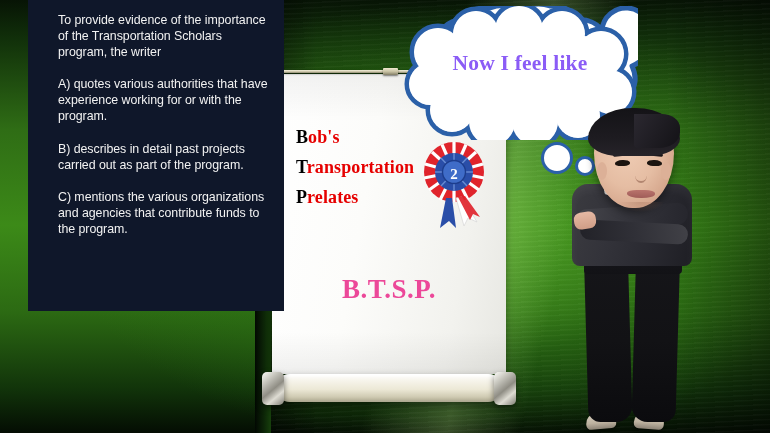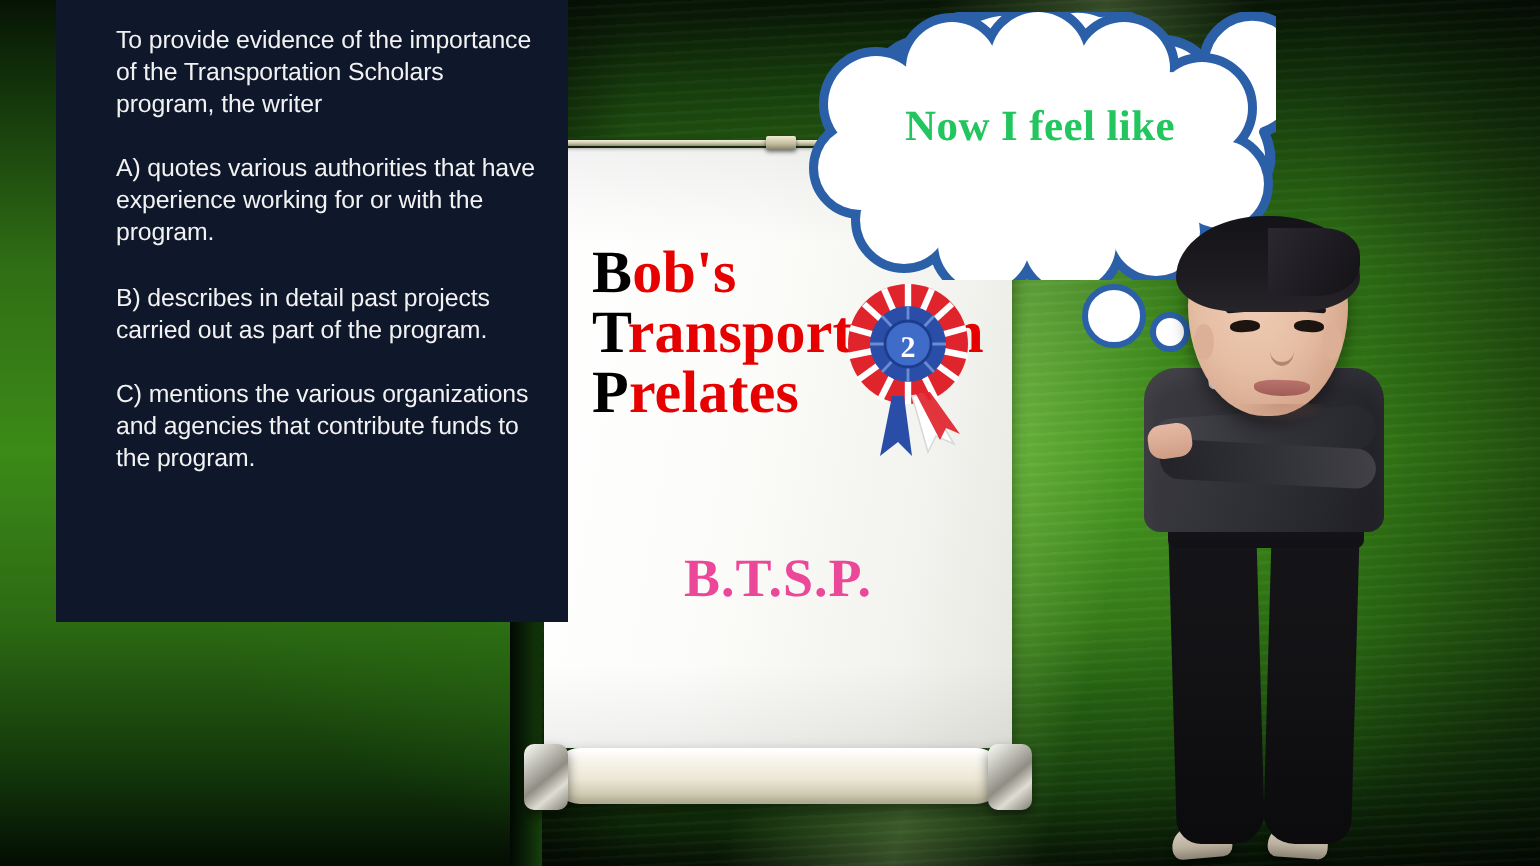--- a/index.html
+++ b/index.html
@@ -105,21 +105,21 @@
     box-shadow:0 3px 6px rgba(0,0,0,0.5);
   }
   .cap.left{ left:0px; }
   .cap.right{ right:0px; }
 
   
   .headline{
     position:absolute; left:24px; top:48px;
     font-family:"Liberation Serif", serif;
     font-weight:bold;
-    font-size:30px;
+    font-size:18px;
     line-height:30px;
     letter-spacing:0.1px;
     white-space:nowrap;
     z-index:2;
   }
   .headline .ln{ display:block; color:#e60000; }
   .headline .cap1{ color:#000000; }
   .acronym{
     position:absolute; left:0; right:0; top:200px;
     text-align:center;
@@ -142,21 +142,21 @@
     position:absolute; left:402px; top:6px; width:236px; height:134px;
     z-index:8;
   }
   .bubble-text{
     position:absolute; left:0; right:0; top:44px;
     text-align:center;
     font-family:"Liberation Serif", serif;
     font-weight:bold;
     font-size:21.5px;
     line-height:27px;
-    color:#22c55e;
+    color:#8b5cf6;
     letter-spacing:0.2px;
     z-index:2;
     text-shadow:0 1px 0 rgba(255,255,255,0.5);
   }
   .bubble-text span{ display:block; }
   .tail{ position:absolute; z-index:8; }
   .tail i{
     position:absolute; display:block;
     background:#ffffff;
     border:3px solid #2b60a8;

